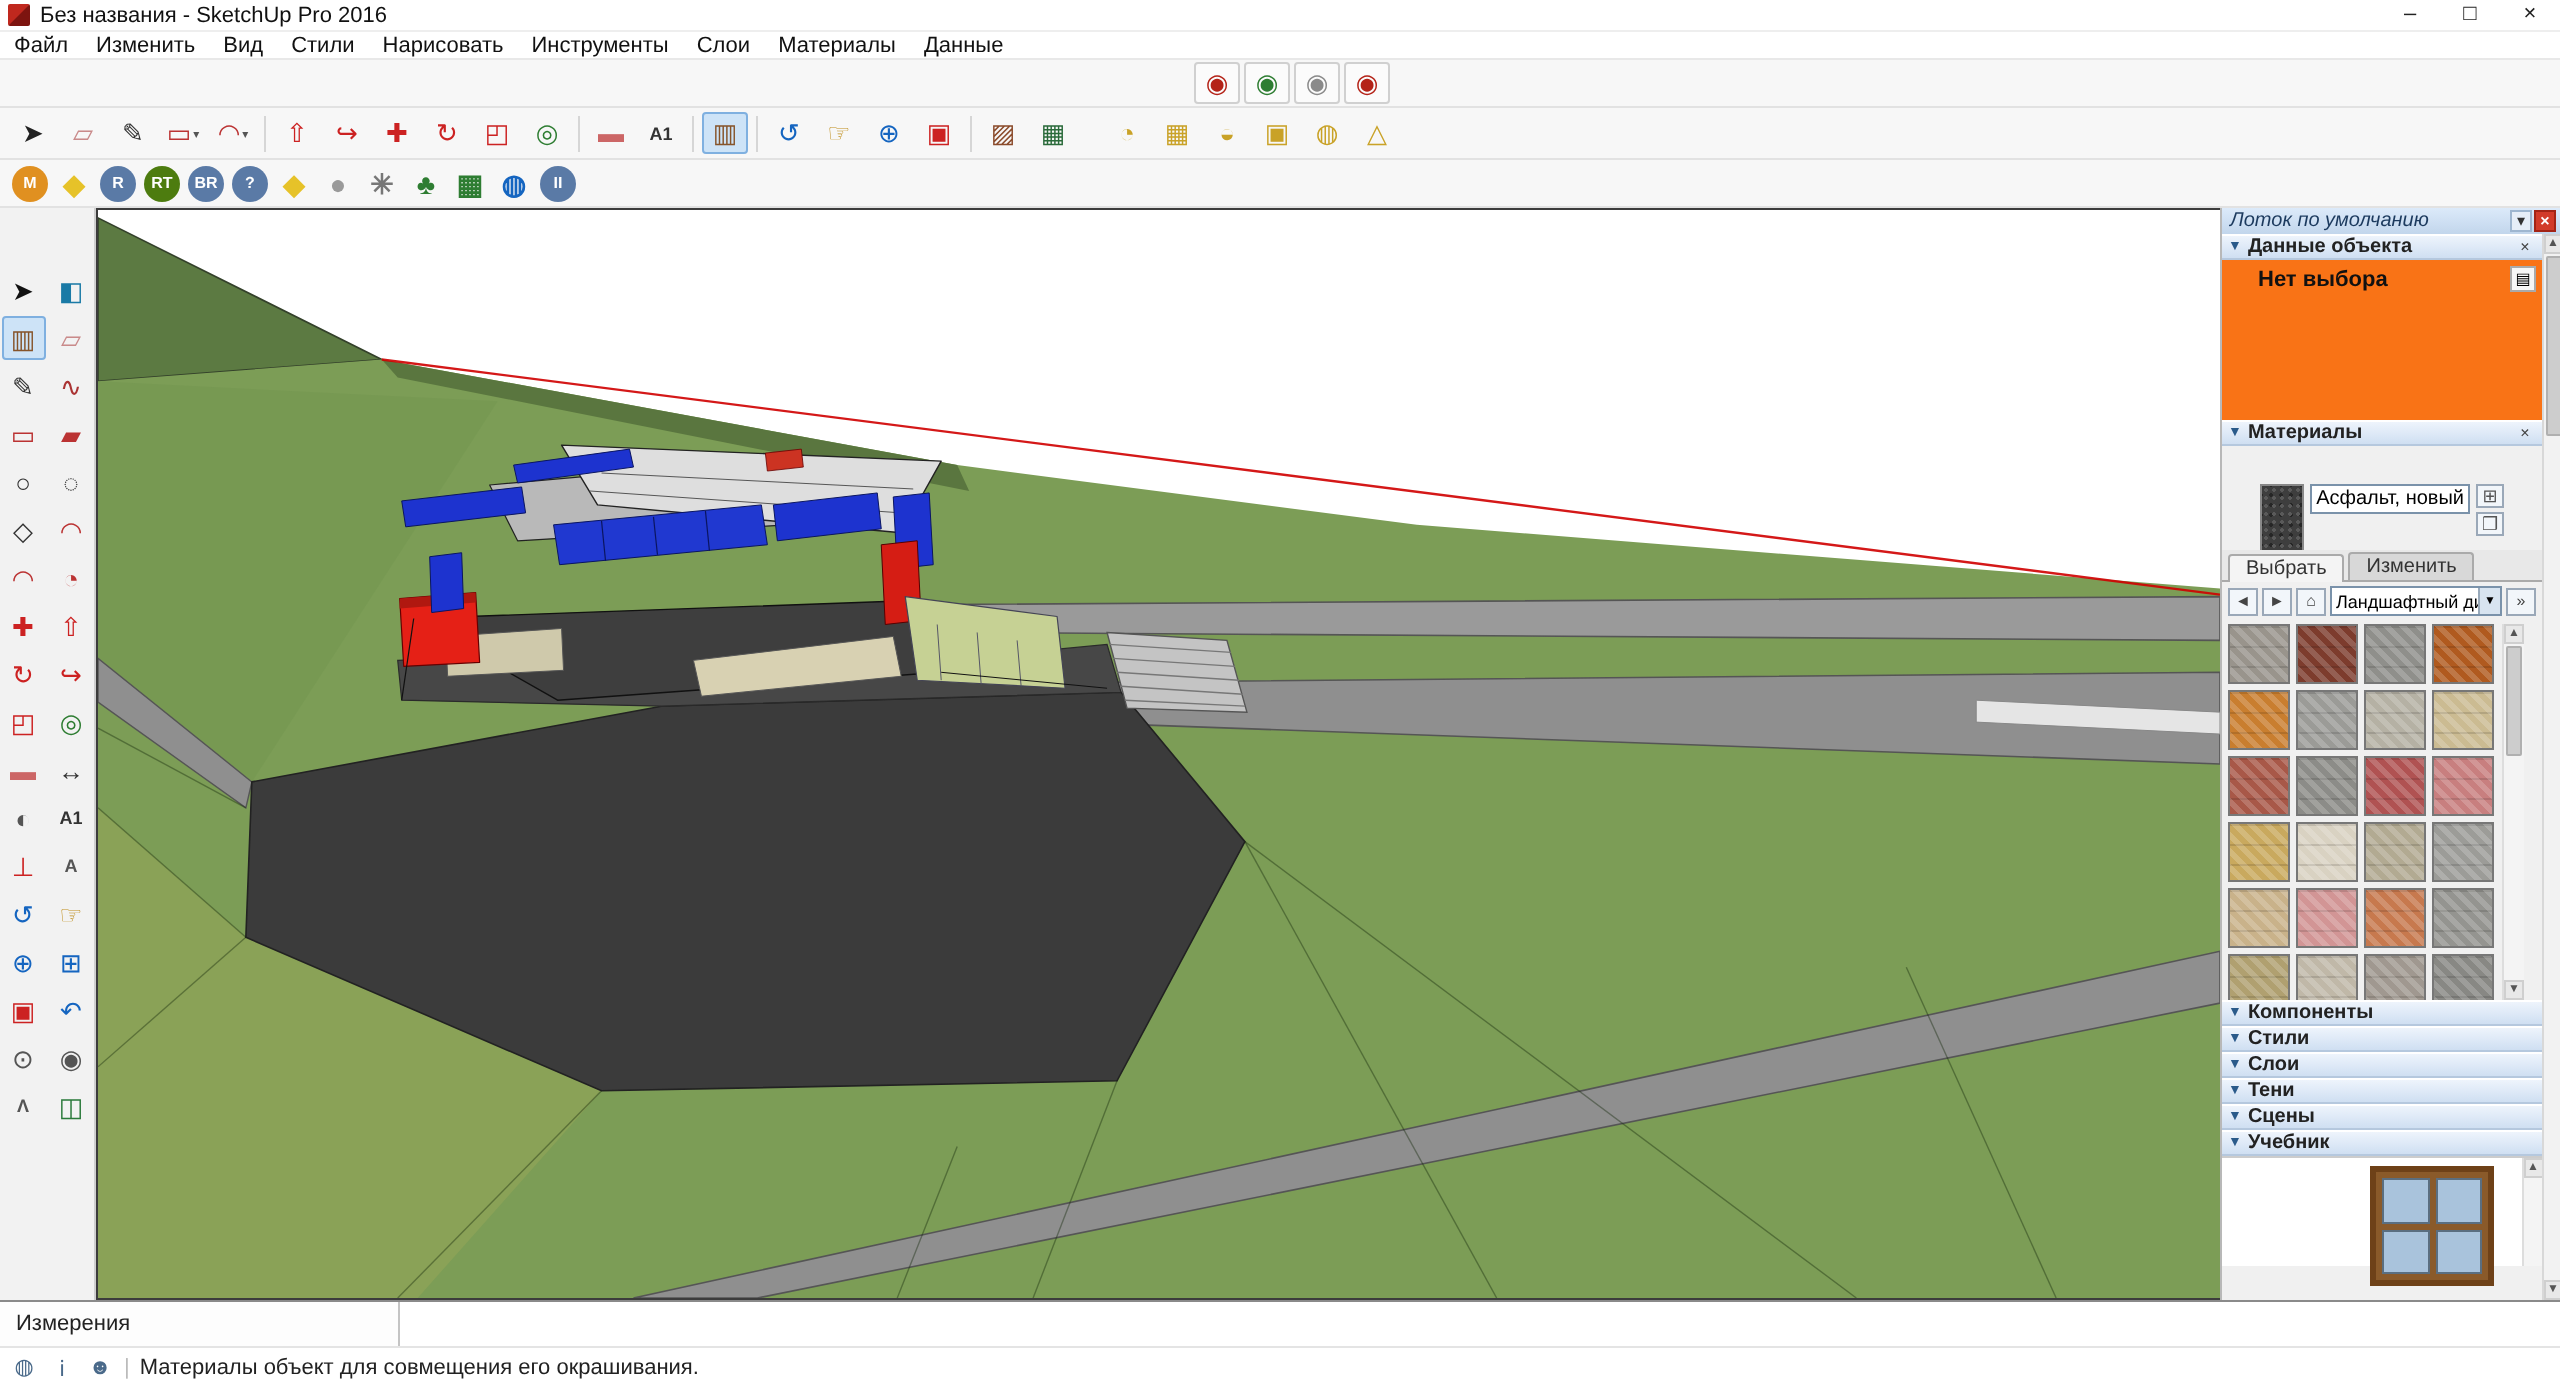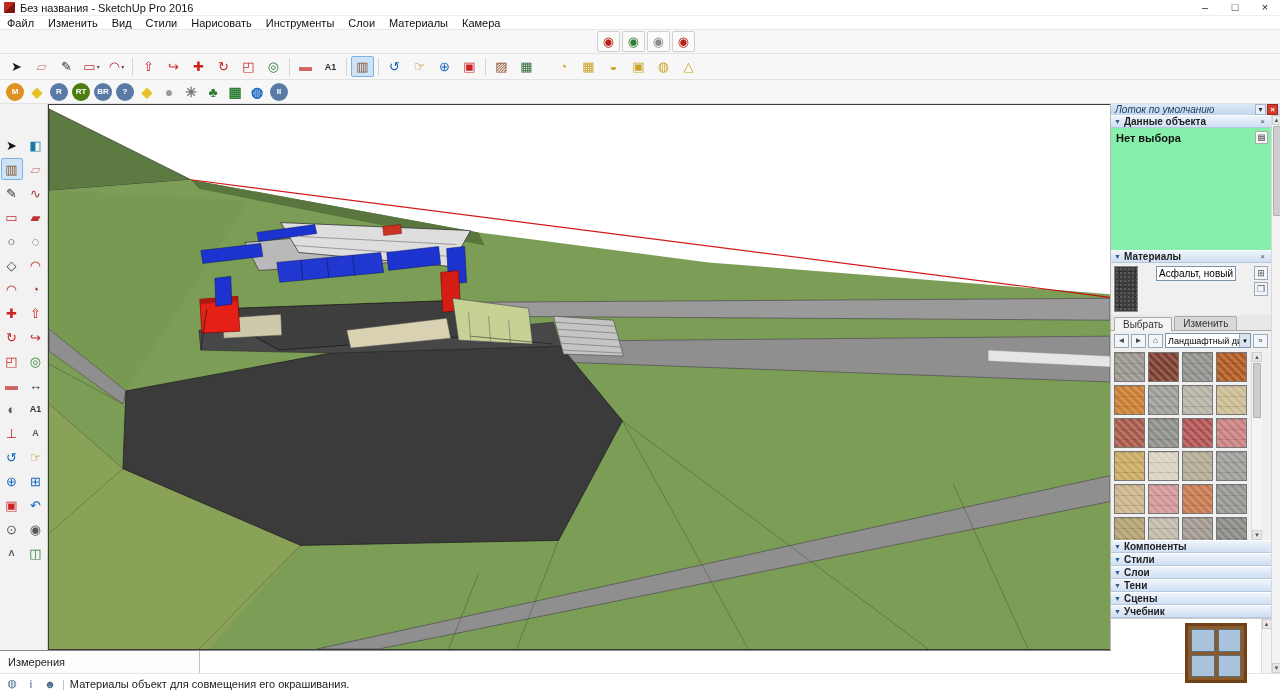--- a/index.html
+++ b/index.html
@@ -55,26 +55,26 @@
   .tray-scroll { width:10px; background:#f2f2f2; border-left:1px solid #d8d8d8; display:flex; flex-direction:column; align-items:center; }
   .scroll-arrow { width:10px; height:10px; font-size:6px; color:#555; display:flex; align-items:center; justify-content:center; background:#e8e8e8; border:1px solid #cfcfcf; }
   .scroll-thumb { width:8px; background:#cdcdcd; border:1px solid #b0b0b0; border-radius:1px; }
   .scroll-track { flex:1; width:10px; display:flex; flex-direction:column; padding:1px; }
 
   .tray-header { height:13px; background:linear-gradient(#eef4fc,#cfdff2); border-top:1px solid #fff; border-bottom:1px solid #b5c8de; display:flex; align-items:center; padding:0 3px; color:#173a5e; }
   .tray-header .arrow { font-size:7px; color:#2a5a8a; margin-right:3px; }
   .tray-header .t { flex:1; font-size:10px; font-weight:bold; color:#222; }
   .tray-header .x { width:11px; height:11px; font-size:8px; display:flex; align-items:center; justify-content:center; color:#444; }
 
-  .entity-body { height:122px; background:#86efac; padding:4px 5px; position:relative; }
+  .entity-body { height:80px; background:#f97316; padding:4px 18px; position:relative; }
   .entity-none { font-weight:bold; font-size:11px; color:#111; }
   .entity-menu-btn { position:absolute; top:3px; right:3px; width:13px; height:13px; border:1px solid #aaa; background:#f6f6f6; font-size:8px; display:flex; align-items:center; justify-content:center; }
 
   .materials-body { display:flex; flex-direction:column; }
-  .mat-top { height:52px; display:flex; padding:3px; gap:18px;text-align:right; }
+  .mat-top { height:52px; display:flex; padding:19px; gap:3px; }
   .mat-preview { width:46px; height:46px; border:1px solid #888; background-color:#3e3e3e;
      background-image: radial-gradient(#5a5a5a 1px, transparent 1px), radial-gradient(#262626 1px, transparent 1px);
      background-size:4px 4px,5px 5px; background-position:0 0,2px 2px; }
   .mat-name-col { flex:1; }
   .mat-name { width:100%; height:15px; border:1px solid #7a92aa; background:#fff; font-size:10px; padding:1px 2px; overflow:hidden; white-space:nowrap; }
   .mat-side-btns { display:flex; flex-direction:column; gap:2px; }
   .sq-btn { width:14px; height:14px; border:1px solid #9aa8b8; background:#f2f6fa; font-size:9px; display:flex; align-items:center; justify-content:center; color:#555; }
 
   .mat-tabs { height:16px; display:flex; align-items:flex-end; padding:0 3px; border-bottom:1px solid #aaa; background:#e8e8e8; }
   .mat-tab { font-size:10px; padding:1px 8px 1px; border:1px solid #aaa; border-bottom:none; background:#d8d8d8; color:#333; margin-right:2px; border-radius:2px 2px 0 0; }
@@ -125,21 +125,21 @@
 
 <div class="menubar">
     <div class="menu-item">Файл</div>
     <div class="menu-item">Изменить</div>
     <div class="menu-item">Вид</div>
     <div class="menu-item">Стили</div>
     <div class="menu-item">Нарисовать</div>
     <div class="menu-item">Инструменты</div>
     <div class="menu-item">Слои</div>
     <div class="menu-item">Материалы</div>
-    <div class="menu-item">Камера</div>
+    <div class="menu-item">Данные</div>
   </div>
 
 <div class="toolbar rowa">
   <div class="rowa-group">
       <div class="tb-btn">
         <span class="glyph" style="color: rgb(180, 35, 24);">◉</span>
       </div>
       <div class="tb-btn">
         <span class="glyph" style="color: rgb(46, 125, 50);">◉</span>
       </div>

